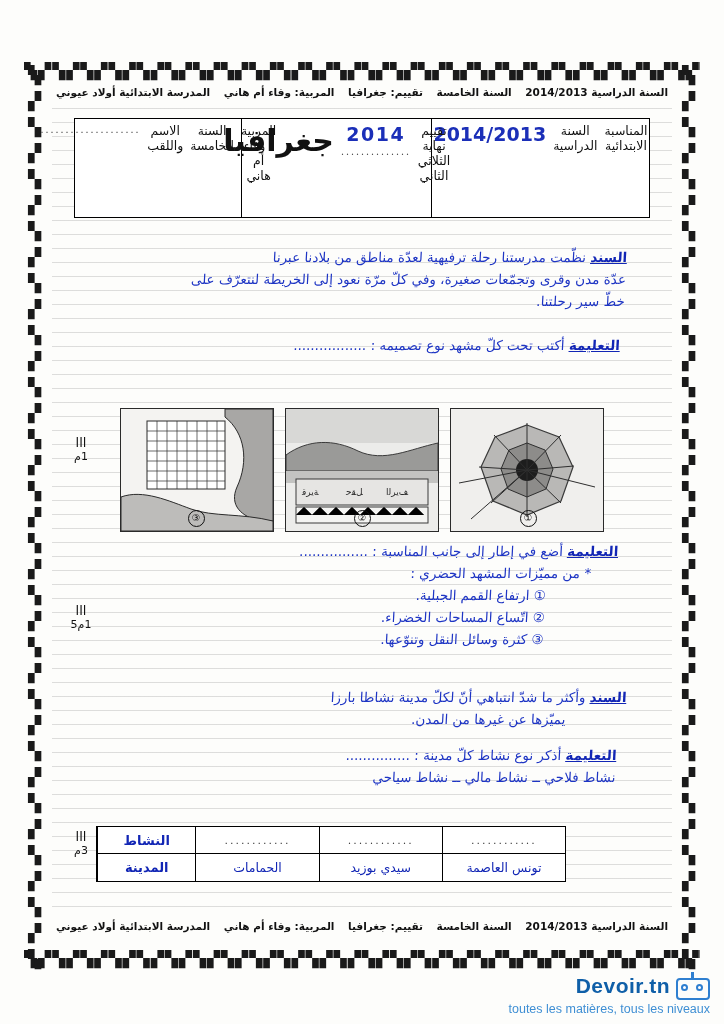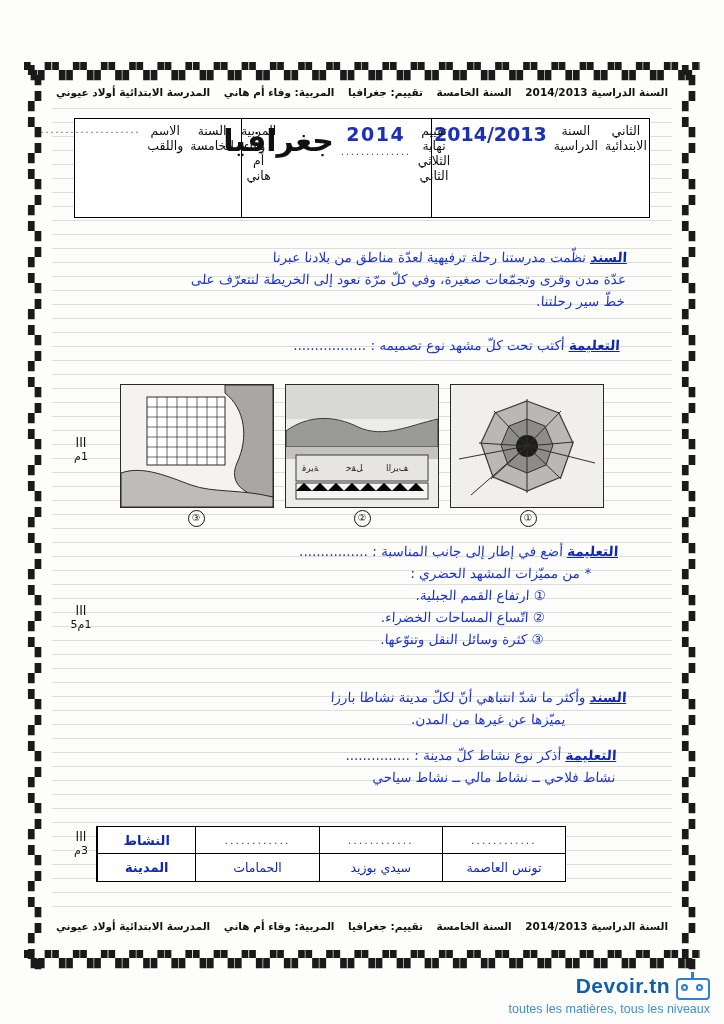--- a/index.html
+++ b/index.html
@@ -145,21 +145,21 @@
   .tag {
     color: #1226b5;
     font-weight: bold;
     text-decoration: underline;
     font-size: 13.5px;
   }
 
   
   .img-row {
     position: absolute;
-    left: 120px; top: 384px; width: 484px; height: 122px;
+    left: 120px; top: 408px; width: 484px; height: 122px;
     display: flex;
     flex-direction: row-reverse;
     justify-content: space-between;
   }
   .img-box {
     width: 152px; height: 122px;
     border: 1.5px solid #2a2a2a;
     background: #f3f3f1;
     position: relative;
     overflow: hidden;
@@ -291,21 +291,21 @@
   <div class="head-strip">
     <span>المدرسة الابتدائية أولاد عيوني</span>
     <span>المربية: وفاء أم هاني</span>
     <span>تقييم: جغرافيا</span>
     <span>السنة الخامسة</span>
     <span>السنة الدراسية 2014/2013</span>
   </div>
 
   <div class="title-table">
     <div class="tt-cell tt-right">
-      <div>الثاني الابتدائية</div>
+      <div>المناسبة الابتدائية</div>
       <div>السنة الدراسية</div>
       <div class="tt-blue">2014/2013</div>
     </div>
     <div class="tt-cell tt-mid">
       <div>تقييم نهاية الثلاثي الثاني</div>
       <div class="tt-dots">
         <span class="tt-blue">2014</span>
         <span>..............</span>
       </div>
       <div class="tt-big">جغرافيا</div>

